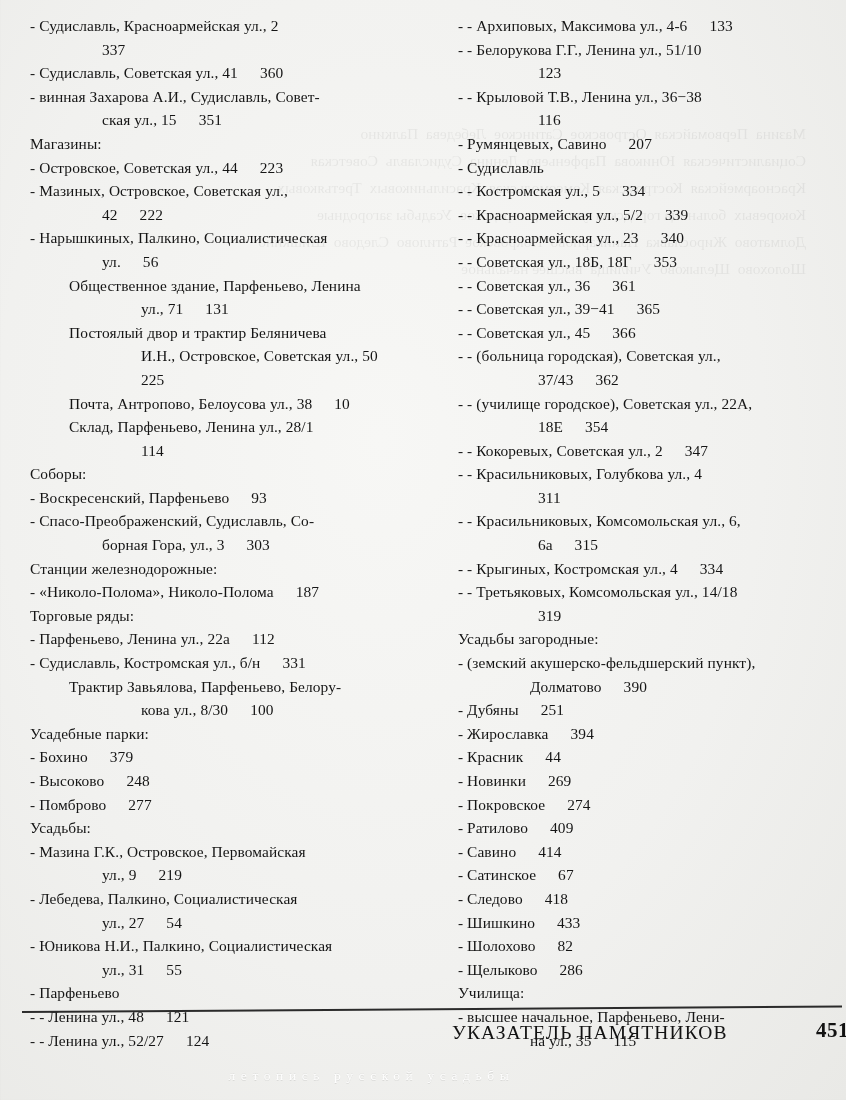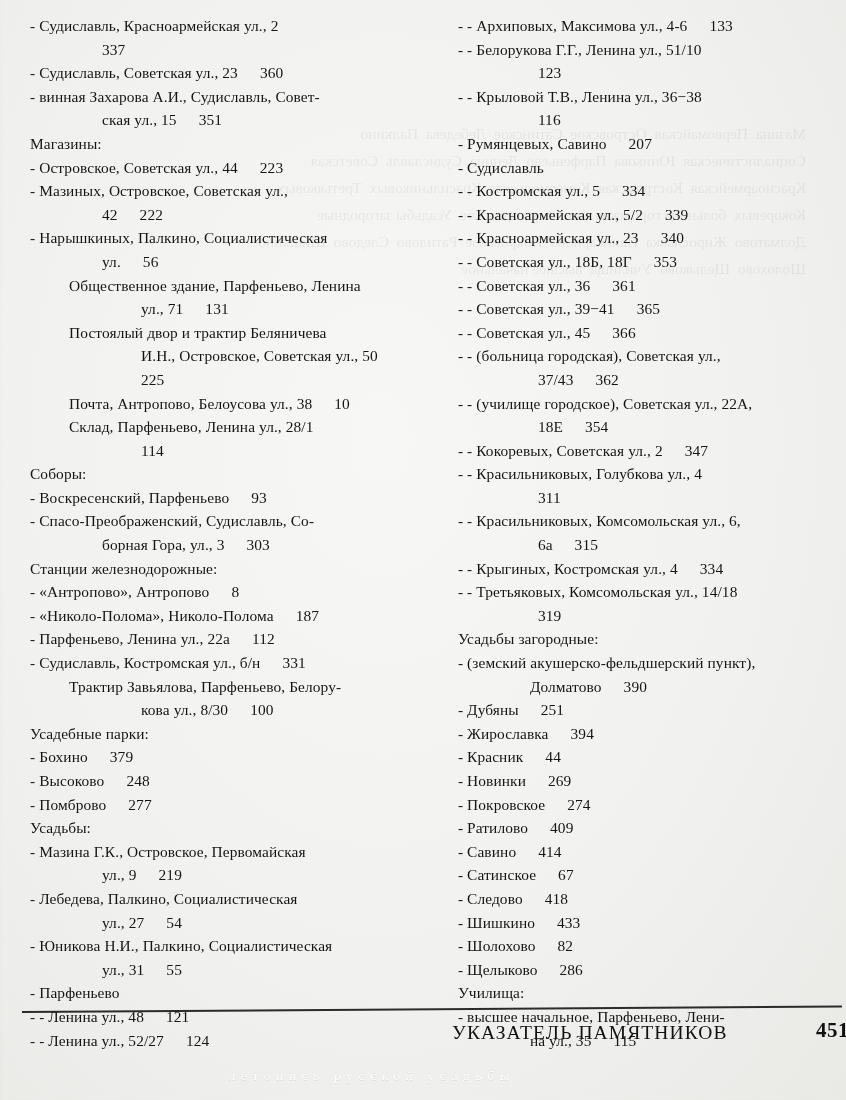--- a/index.html
+++ b/index.html
@@ -172,36 +172,36 @@
 </head>
 <body>
 
 <div class="page-surface"></div>
 <div class="scan-noise"></div>
 <div class="bleed-through">Мазина  Первомайская  Островское  Сатинское  Лебедева  Палкино  Социалистическая  Юникова  Парфеньево  Ленина  Судиславль  Советская  Красноармейская  Костромская  Комсомольская  Красильниковых  Третьяковых  Кокоревых  больница городская  училище городское  Усадьбы загородные  Долматово  Жирославка  Паникарпово  Покровское  Ратилово  Следово  Шишкино  Шолохово  Щелыково  Училища  высшее начальное</div>
 
 <div class="columns">
   <div class="column column-left" id="col-left">
       <p class="entry item"><span class="dash">-</span> <span>Судиславль, Красноармейская ул., 2</span><br><span class="gap wide"></span><span class="pnum">337</span></p>
-      <p class="entry item"><span class="dash">-</span> <span>Судиславль, Советская ул., 23</span><span class="gap"></span><span class="pnum">360</span></p>
+      <p class="entry item"><span class="dash">-</span> <span>Судиславль, Советская ул., 41</span><span class="gap"></span><span class="pnum">360</span></p>
       <p class="entry item"><span class="dash">-</span> <span>винная Захарова А.И., Судиславль, Совет-</span><br><span class="gap wide"></span><span>ская ул., 15</span><span class="gap"></span><span class="pnum">351</span></p>
       <p class="entry heading"><span>Магазины:</span></p>
       <p class="entry item"><span class="dash">-</span> <span>Островское, Советская ул., 44</span><span class="gap"></span><span class="pnum">223</span></p>
       <p class="entry item"><span class="dash">-</span> <span>Мазиных, Островское, Советская ул.,</span><br><span class="gap wide"></span><span>42</span><span class="gap"></span><span class="pnum">222</span></p>
       <p class="entry item"><span class="dash">-</span> <span>Нарышкиных, Палкино, Социалистическая</span><br><span class="gap wide"></span><span>ул.</span><span class="gap"></span><span class="pnum">56</span></p>
       <p class="entry plain"><span>Общественное здание, Парфеньево, Ленина</span><br><span class="gap wide"></span><span>ул., 71</span><span class="gap"></span><span class="pnum">131</span></p>
       <p class="entry plain"><span>Постоялый двор и трактир Беляничева</span><br><span class="gap wide"></span><span>И.Н., Островское, Советская ул., 50</span><br><span class="gap wide"></span><span class="pnum">225</span></p>
       <p class="entry plain"><span>Почта, Антропово, Белоусова ул., 38</span><span class="gap"></span><span class="pnum">10</span></p>
       <p class="entry plain"><span>Склад, Парфеньево, Ленина ул., 28/1</span><br><span class="gap wide"></span><span class="pnum">114</span></p>
       <p class="entry heading"><span>Соборы:</span></p>
       <p class="entry item"><span class="dash">-</span> <span>Воскресенский, Парфеньево</span><span class="gap"></span><span class="pnum">93</span></p>
       <p class="entry item"><span class="dash">-</span> <span>Спасо-Преображенский, Судиславль, Со-</span><br><span class="gap wide"></span><span>борная Гора, ул., 3</span><span class="gap"></span><span class="pnum">303</span></p>
       <p class="entry heading"><span>Станции железнодорожные:</span></p>
-      <p class="entry item"><span class="dash">-</span> <span>«Антропово», Антропово</span><span class="gap"></span><span class="pnum">8</span></p>
       <p class="entry item"><span class="dash">-</span> <span>«Николо-Полома», Николо-Полома</span><span class="gap"></span><span class="pnum">187</span></p>
+      <p class="entry heading"><span>Торговые ряды:</span></p>
       <p class="entry item"><span class="dash">-</span> <span>Парфеньево, Ленина ул., 22а</span><span class="gap"></span><span class="pnum">112</span></p>
       <p class="entry item"><span class="dash">-</span> <span>Судиславль, Костромская ул., б/н</span><span class="gap"></span><span class="pnum">331</span></p>
       <p class="entry plain"><span>Трактир Завьялова, Парфеньево, Белору-</span><br><span class="gap wide"></span><span>кова ул., 8/30</span><span class="gap"></span><span class="pnum">100</span></p>
       <p class="entry heading"><span>Усадебные парки:</span></p>
       <p class="entry item"><span class="dash">-</span> <span>Бохино</span><span class="gap"></span><span class="pnum">379</span></p>
       <p class="entry item"><span class="dash">-</span> <span>Высоково</span><span class="gap"></span><span class="pnum">248</span></p>
       <p class="entry item"><span class="dash">-</span> <span>Помброво</span><span class="gap"></span><span class="pnum">277</span></p>
       <p class="entry heading"><span>Усадьбы:</span></p>
       <p class="entry item"><span class="dash">-</span> <span>Мазина Г.К., Островское, Первомайская</span><br><span class="gap wide"></span><span>ул., 9</span><span class="gap"></span><span class="pnum">219</span></p>
       <p class="entry item"><span class="dash">-</span> <span>Лебедева, Палкино, Социалистическая</span><br><span class="gap wide"></span><span>ул., 27</span><span class="gap"></span><span class="pnum">54</span></p>

